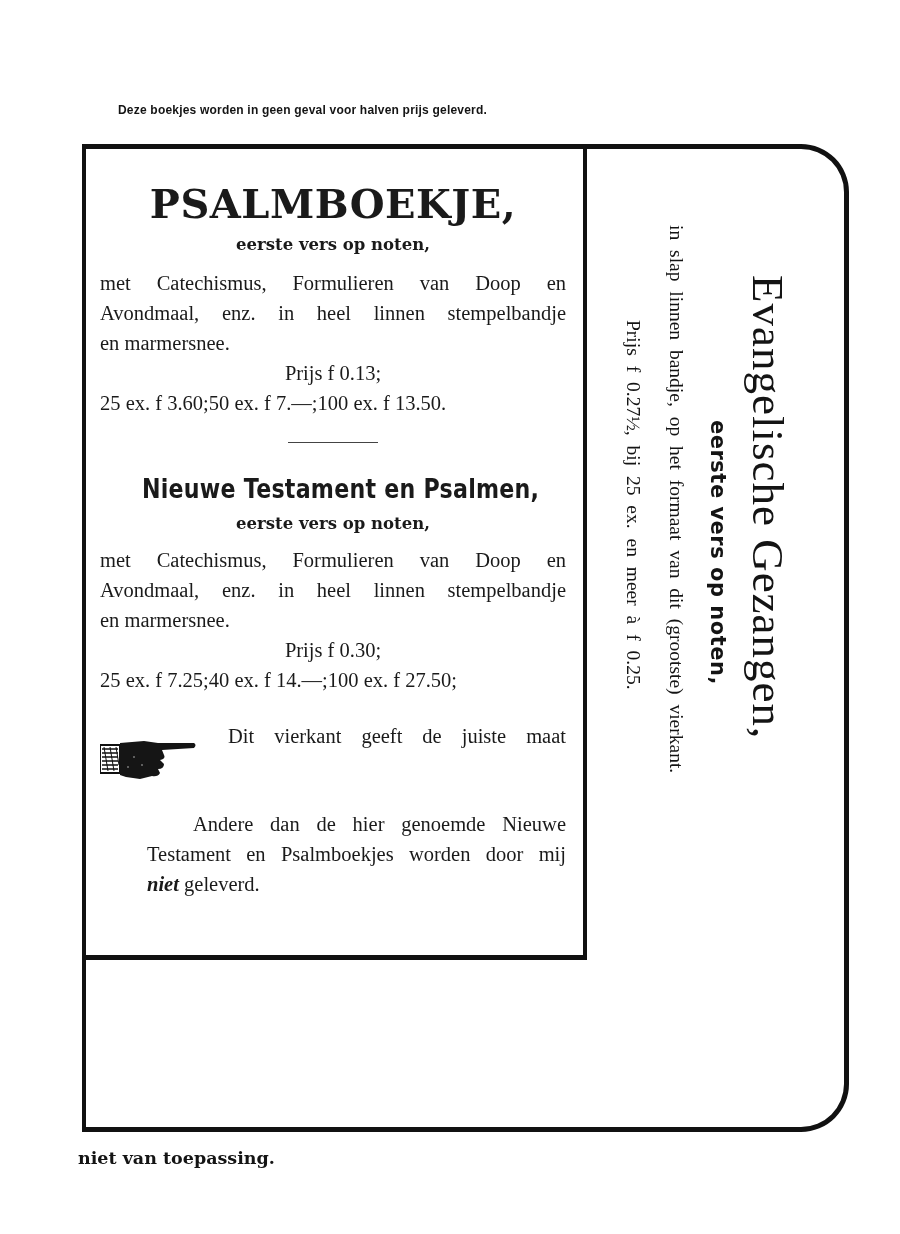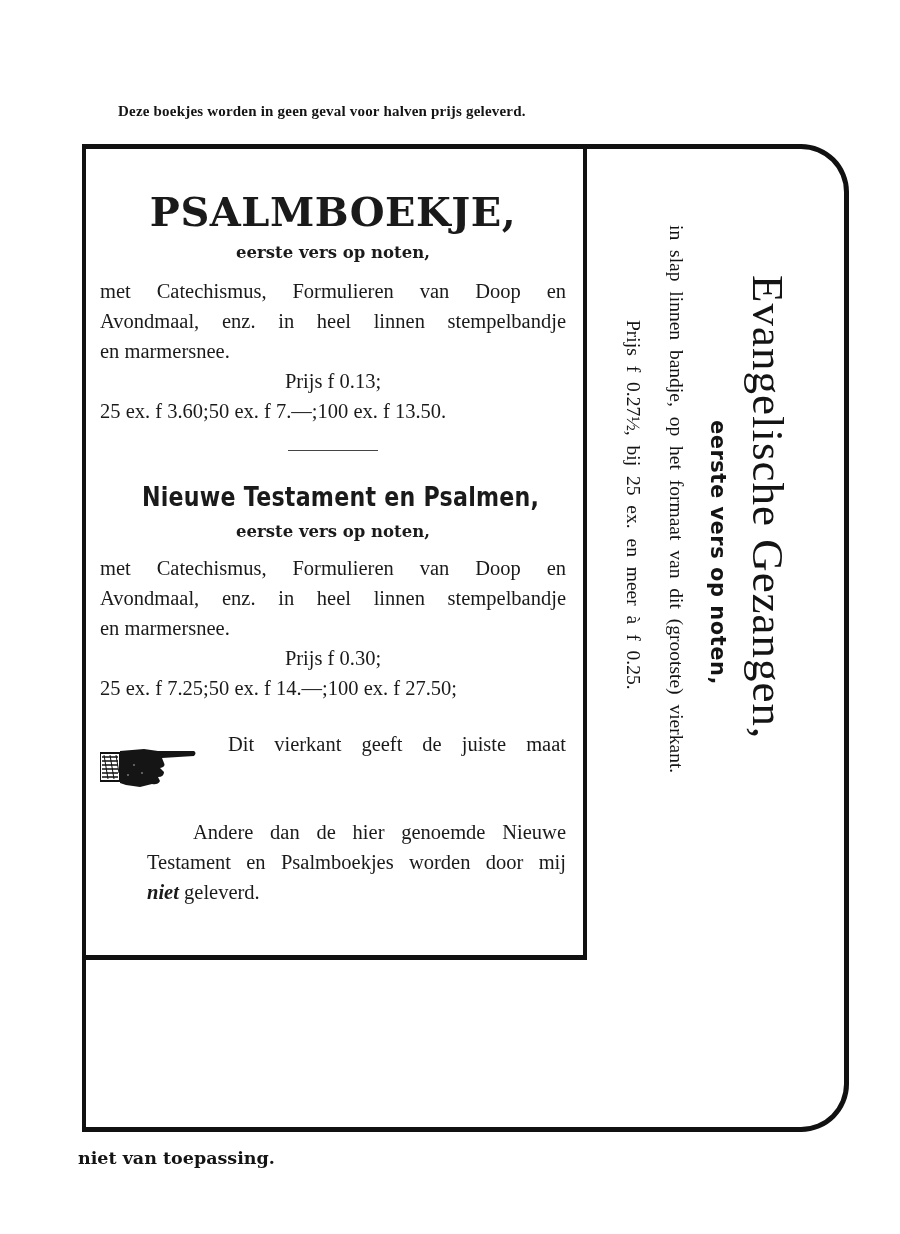--- a/index.html
+++ b/index.html
@@ -4,42 +4,42 @@
 <style>
   html, body { margin:0; padding:0; }
   body {
     width:900px; height:1234px; position:relative; overflow:hidden;
     background:#ffffff; color:#141414;
     font-family:"DejaVu Serif", "Liberation Serif", serif;
   }
   .abs { position:absolute; }
   .top-note {
     left:118px; top:103px; width:700px;
-    font-family:Liberation Serif, serif; font-weight:bold; font-size:15px;
+    font-family:Liberation Sans, sans-serif; font-weight:bold; font-size:12px;
     letter-spacing:0.2px; white-space:nowrap;
   }
   .frame {
     left:82px; top:144px; width:758px; height:978px;
     border:5px solid #111; border-radius:0 48px 48px 0;
     border-left-width:4px;
   }
   .inner-box {
     left:82px; top:144px; width:497px; height:811px;
     border-left:4px solid #111;
     border-right:4px solid #111;
     border-bottom:5px solid #111;
   }
   .left-col {
     left:100px; top:170px; width:466px;
     font-family:"Liberation Serif", "DejaVu Serif", serif;
     font-size:20.5px; line-height:30px; color:#1a1a1a;
   }
   .title-big {
     text-align:center; font-family:"DejaVu Serif", serif; font-weight:bold;
-    font-size:40px; letter-spacing:0.5px; line-height:60px; margin-top:12px;
+    font-size:40px; letter-spacing:0.5px; line-height:60px; margin-top:4px;
   }
   .subtitle {
     text-align:center; font-family:"DejaVu Serif", serif; font-weight:bold;
     font-size:16.5px; line-height:26px; margin-top:-2px;
   }
   .body-p { text-align:justify; text-align-last:justify; margin:6px 0 0 0; }
   .line { display:block; }
   .center { text-align:center; }
   .prices { display:flex; }
   .rule { width:90px; height:1px; background:#444; margin:24px auto 28px auto; }
@@ -95,21 +95,21 @@
   <div class="title-nt">Nieuwe Testament en Psalmen,</div>
   <div class="subtitle" style="margin-top:4px;">eerste vers op noten,</div>
   <div class="body-p" style="margin-top:8px;">
     <span class="line" style="text-align:justify;text-align-last:justify;">met Catechismus, Formulieren van Doop en</span>
     <span class="line" style="text-align:justify;text-align-last:justify;">Avondmaal, enz. in heel linnen stempelbandje</span>
     <span class="line" style="text-align-last:left;">en marmersnee.</span>
   </div>
   <div class="center">Prijs f 0.30;</div>
   <div class="prices">
     <span>25 ex. f 7.25;</span>
-    <span>50 ex. f 14.—;</span>
+    <span>40 ex. f 14.—;</span>
     <span>100 ex. f 27.50;</span>
   </div>
 
   <div class="hand-row">
     <svg class="hand" viewBox="0 0 98 48">
       <rect x="0" y="10" width="20" height="28" fill="#fff" stroke="#111" stroke-width="2"></rect>
       <path d="M2 14 L18 14 M2 18 L18 18 M2 22 L18 22 M2 26 L18 26 M2 30 L18 30 M2 34 L18 34" stroke="#111" stroke-width="1.6"></path>
       <path d="M4 12 L8 36 M10 12 L14 36 M16 12 L19 30" stroke="#111" stroke-width="1"></path>
       <path d="M20 8 L44 6 L58 8 L94 8 Q97 10 94 13 L62 15 L64 20 Q66 24 60 25 L64 29 Q64 34 58 34 L60 38 Q58 42 52 41 L40 44 L26 42 L20 40 Z" fill="#151515"></path>
       <circle cx="34" cy="22" r="1" fill="#777"></circle>

